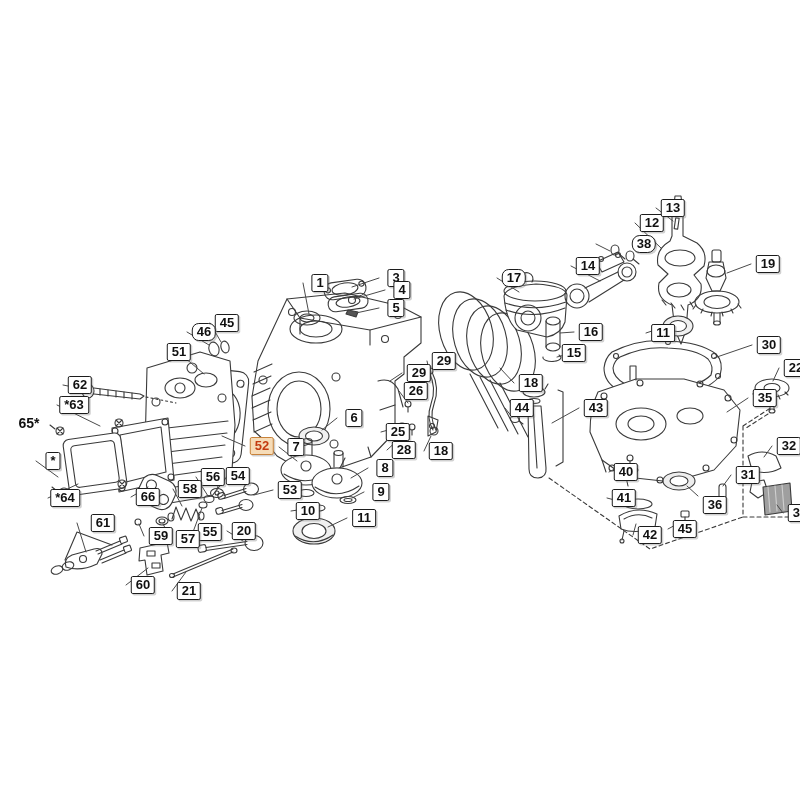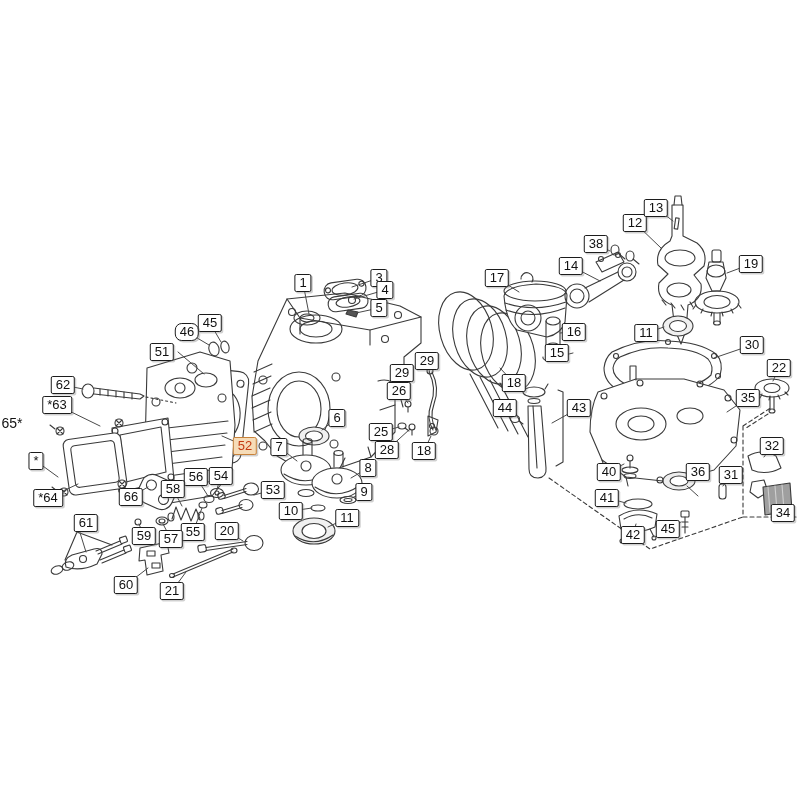--- a/index.html
+++ b/index.html
@@ -3,22 +3,22 @@
 <meta charset="utf-8">
 <style>
   html,body{margin:0;padding:0;background:#fff;}
   #stage{position:relative;width:800px;height:800px;background:#fff;overflow:hidden;
          font-family:"Liberation Sans",sans-serif;}
   #art{position:absolute;left:0;top:0;}
   #labels-layer{position:absolute;left:0;top:0;width:800px;height:800px;}
   .part-label{
     position:absolute;transform:translate(-50%,-50%);
     background:#ffffff;border:1.5px solid #1c1c1c;border-radius:2px;
-    padding:0 4px;font-weight:normal;font-size:13px;line-height:16px;color:#111;
-    box-shadow:1.5px 1.5px 0 rgba(120,120,120,.35);white-space:nowrap;user-select:none;
+    padding:0 4px;font-weight:bold;font-size:13px;line-height:16px;color:#111;
+    box-shadow:1.5px 1.5px 0 rgba(120,120,120,.35);white-space:nowrap;user-select:none;margin-left:17px;
   }
   .part-label.plain{border:none;background:transparent;box-shadow:none;font-size:14px;}
   .part-label.hl{
     background:var(--hl-bg,#f6dcb8);
     border-color:var(--hl-border,#c8823a);
     color:var(--hl-text,#c43b11);
   }
   #leaders line{stroke:#4a4a4a;stroke-width:1;}
   .art-line{stroke:#3a3a3a;stroke-width:1.1;fill:none;stroke-linejoin:round;stroke-linecap:round;}
   .dashed{stroke-dasharray:4 3;}
@@ -449,40 +449,40 @@
       <div class="part-label" style="left: 368px; top: 468px;">8</div>
       <div class="part-label" style="left: 364px; top: 492px;">9</div>
       <div class="part-label" style="left: 291px; top: 511px;">10</div>
       <div class="part-label" style="left: 347px; top: 518px;">11</div>
       <div class="part-label" style="left: 646px; top: 333px;">11</div>
       <div class="part-label" style="left: 635px; top: 223px;">12</div>
       <div class="part-label" style="left: 656px; top: 208px;">13</div>
       <div class="part-label" style="left: 571px; top: 266px;">14</div>
       <div class="part-label" style="left: 557px; top: 353px;">15</div>
       <div class="part-label" style="left: 574px; top: 332px;">16</div>
-      <div class="part-label" style="left: 497px; top: 278px;">17</div>
+      <div class="part-label" style="left: 497px; top: 278px; border-radius: 7px;">17</div>
       <div class="part-label" style="left: 514px; top: 383px;">18</div>
       <div class="part-label" style="left: 751px; top: 264px;">19</div>
       <div class="part-label" style="left: 227px; top: 531px;">20</div>
       <div class="part-label" style="left: 172px; top: 591px;">21</div>
       <div class="part-label" style="left: 779px; top: 368px;">22</div>
       <div class="part-label" style="left: 402px; top: 373px;">29</div>
       <div class="part-label" style="left: 381px; top: 432px;">25</div>
       <div class="part-label" style="left: 399px; top: 391px;">26</div>
       <div class="part-label" style="left: 424px; top: 451px;">18</div>
       <div class="part-label" style="left: 387px; top: 450px;">28</div>
       <div class="part-label" style="left: 427px; top: 361px;">29</div>
       <div class="part-label" style="left: 752px; top: 345px;">30</div>
       <div class="part-label" style="left: 731px; top: 475px;">31</div>
       <div class="part-label" style="left: 772px; top: 446px;">32</div>
       <div class="part-label" style="left: 783px; top: 513px;">34</div>
       <div class="part-label" style="left: 748px; top: 398px;">35</div>
-      <div class="part-label" style="left: 698px; top: 472px; text-align: right;">36</div>
+      <div class="part-label" style="left: 698px; top: 505px; text-align: right;">36</div>
       <div class="part-label" style="left: 668px; top: 529px;">45</div>
-      <div class="part-label" style="left: 596px; top: 244px;">38</div>
+      <div class="part-label" style="left: 627px; top: 244px; border-radius: 8px;">38</div>
       <div class="part-label" style="left: 609px; top: 472px;">40</div>
       <div class="part-label" style="left: 607px; top: 498px;">41</div>
       <div class="part-label" style="left: 633px; top: 535px;">42</div>
       <div class="part-label" style="left: 579px; top: 408px;">43</div>
       <div class="part-label" style="left: 505px; top: 408px;">44</div>
       <div class="part-label" style="left: 210px; top: 323px;">45</div>
       <div class="part-label" style="left: 187px; top: 332px; border-radius: 7px;">46</div>
       <div class="part-label" style="left: 162px; top: 352px;">51</div>
       <div class="part-label hl" style="left: 245px; top: 446px;">52</div>
       <div class="part-label" style="left: 273px; top: 490px;">53</div>

